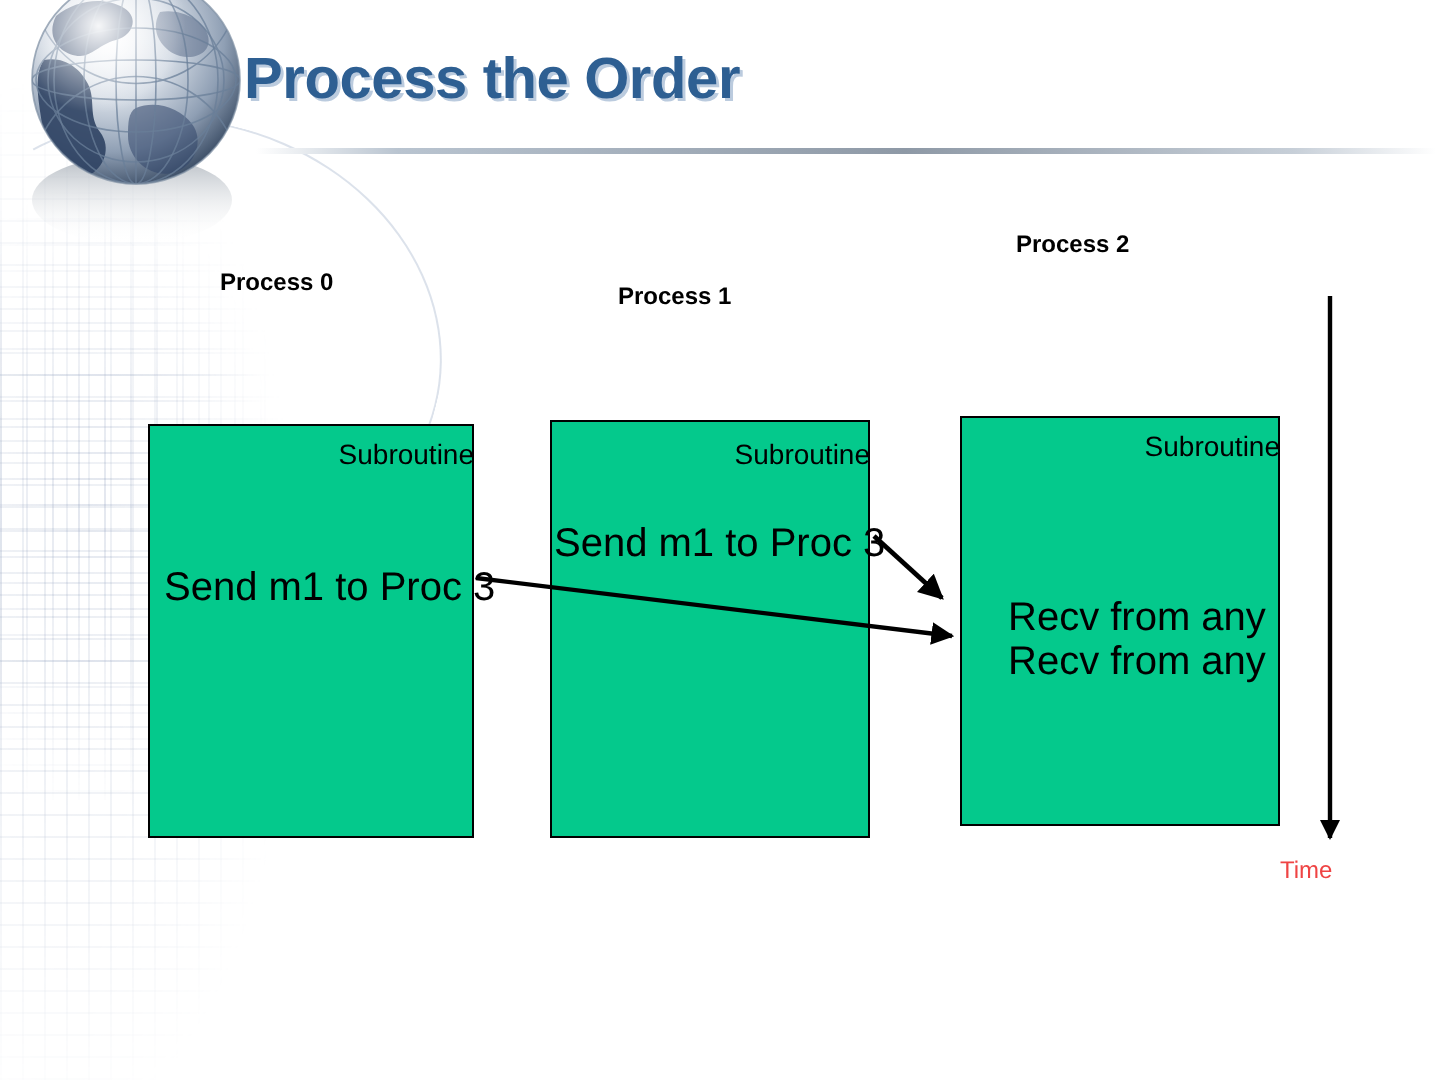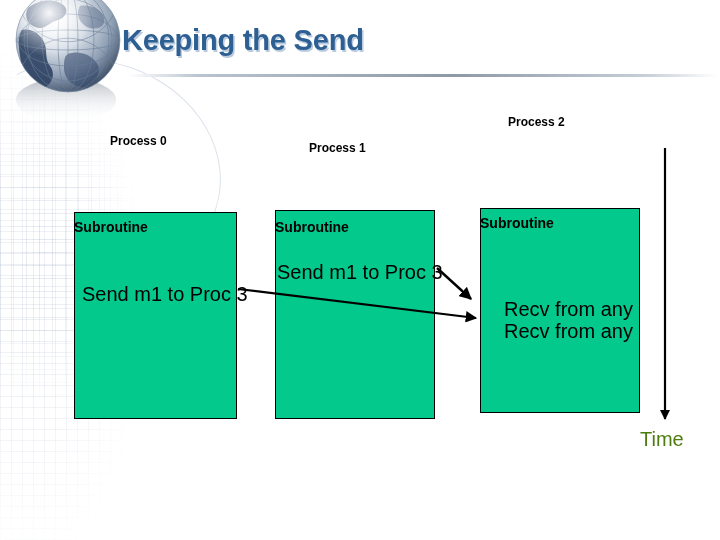--- a/index.html
+++ b/index.html
@@ -114,24 +114,24 @@
     border: 1.5px solid #000000;
     box-sizing: border-box;
   }
   #proc-box-0 { left: 74px;  top: 212px; width: 163px; height: 207px; }
   #proc-box-1 { left: 275px; top: 210px; width: 160px; height: 209px; }
   #proc-box-2 { left: 480px; top: 208px; width: 160px; height: 205px; }
 
   .box-title {
     position: absolute;
     font-size: 14px;
-    font-weight: bold;
+    font-weight: normal;
     color: #000000;
     white-space: nowrap;
-    text-align: left;
+    text-align: right;
   }
   #box-title-0 { left: 74px;  top: 219px; width: 163px; }
   #box-title-1 { left: 275px; top: 219px; width: 160px; }
   #box-title-2 { left: 480px; top: 215px; width: 160px; }
 
   .box-text {
     position: absolute;
     font-size: 20px;
     font-weight: normal;
     color: #000000;
@@ -150,23 +150,23 @@
     width: 720px;
     height: 540px;
     pointer-events: none;
   }
 
   
   .time-label {
     position: absolute;
     left: 640px;
     top: 428px;
-    font-size: 20px;
+    font-size: 12px;
     font-weight: normal;
-    color: #4d7c0f;
+    color: #ef4444;
     white-space: nowrap;
   }
 </style>
 </head>
 <body>
 
 <div id="slide">
 
   <div class="bg-grid"></div>
   <div class="bg-grid2"></div>
@@ -220,21 +220,21 @@
           <line x1="62" y1="4" x2="62" y2="108"></line>
         </g>
 
         <circle cx="62" cy="56" r="52" fill="url(#gShine)"></circle>
       </g>
 
       <circle cx="62" cy="56" r="52" fill="none" stroke="#7d8ea3" stroke-width="0.9" opacity="0.7"></circle>
     </svg>
   </div>
 
-  <div class="slide-title">Keeping the Send</div>
+  <div class="slide-title">Process the Order</div>
   <div class="title-rule"></div>
 
   <div class="proc-label" id="proc-label-0">Process 0</div>
   <div class="proc-label" id="proc-label-1">Process 1</div>
   <div class="proc-label" id="proc-label-2">Process 2</div>
 
   <div class="proc-box" id="proc-box-0"></div>
   <div class="proc-box" id="proc-box-1"></div>
   <div class="proc-box" id="proc-box-2"></div>
 

